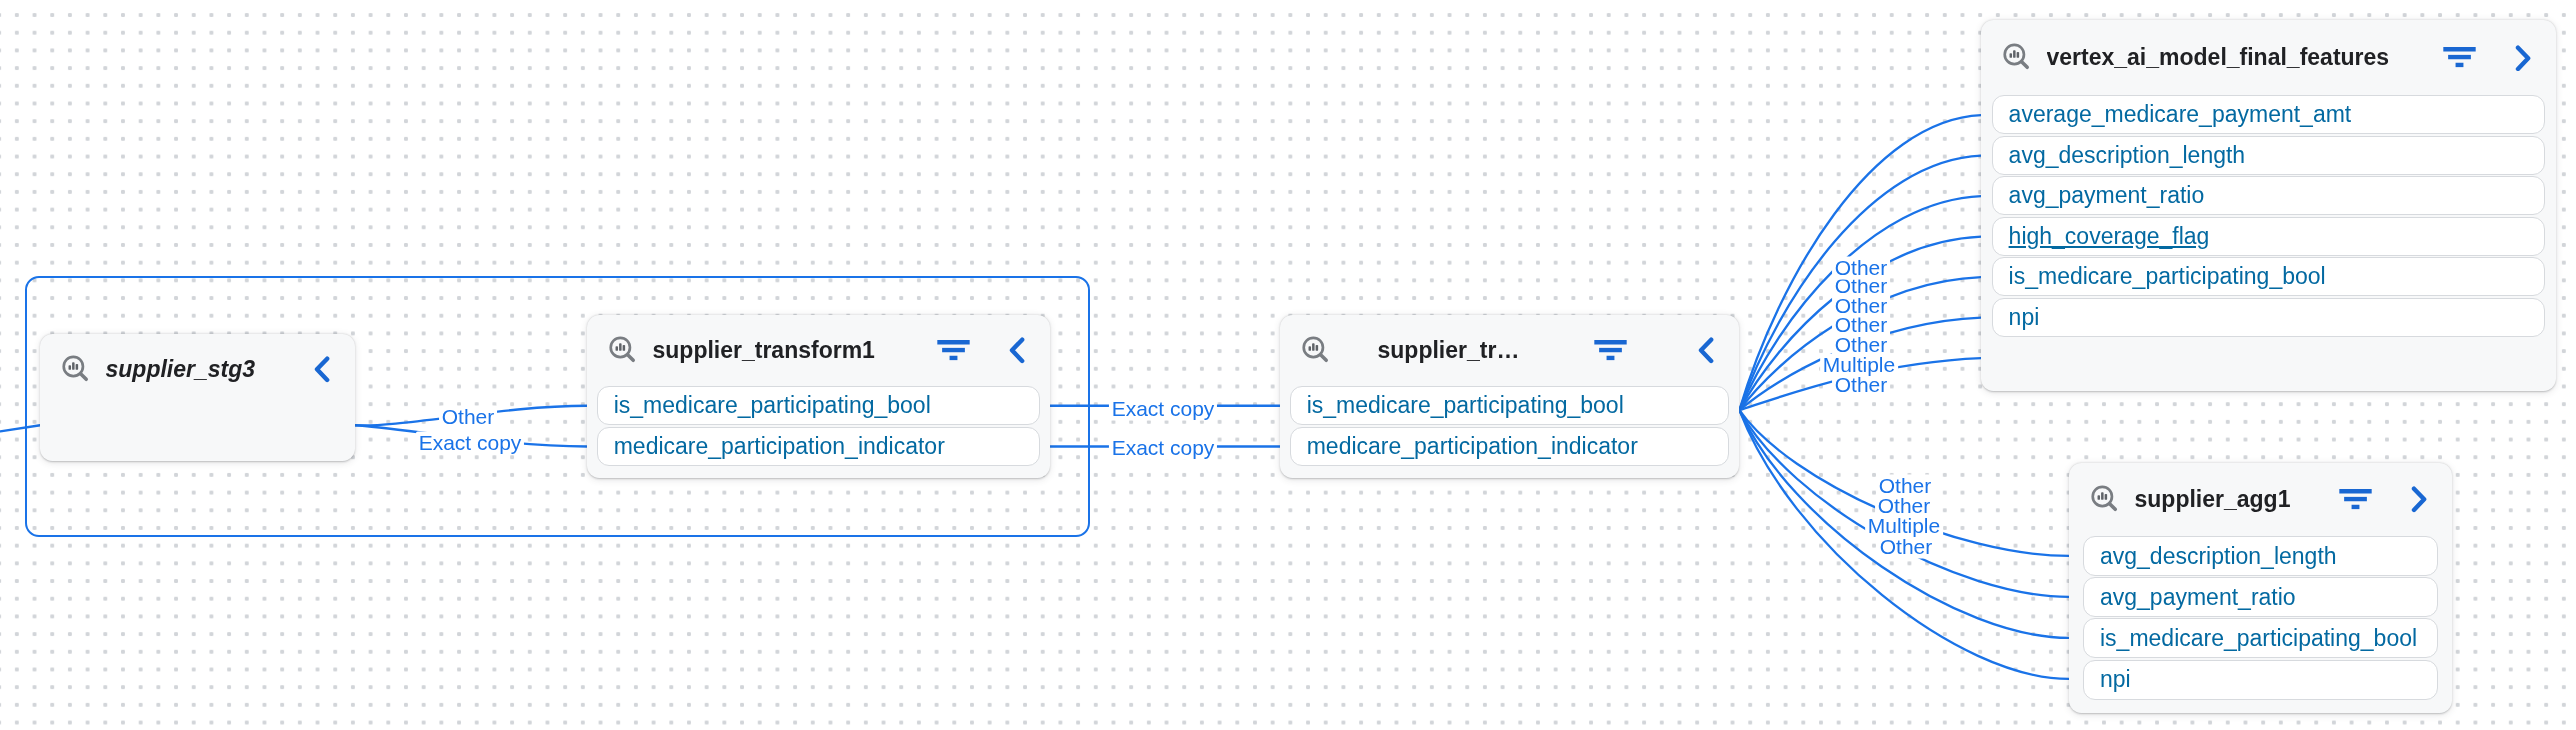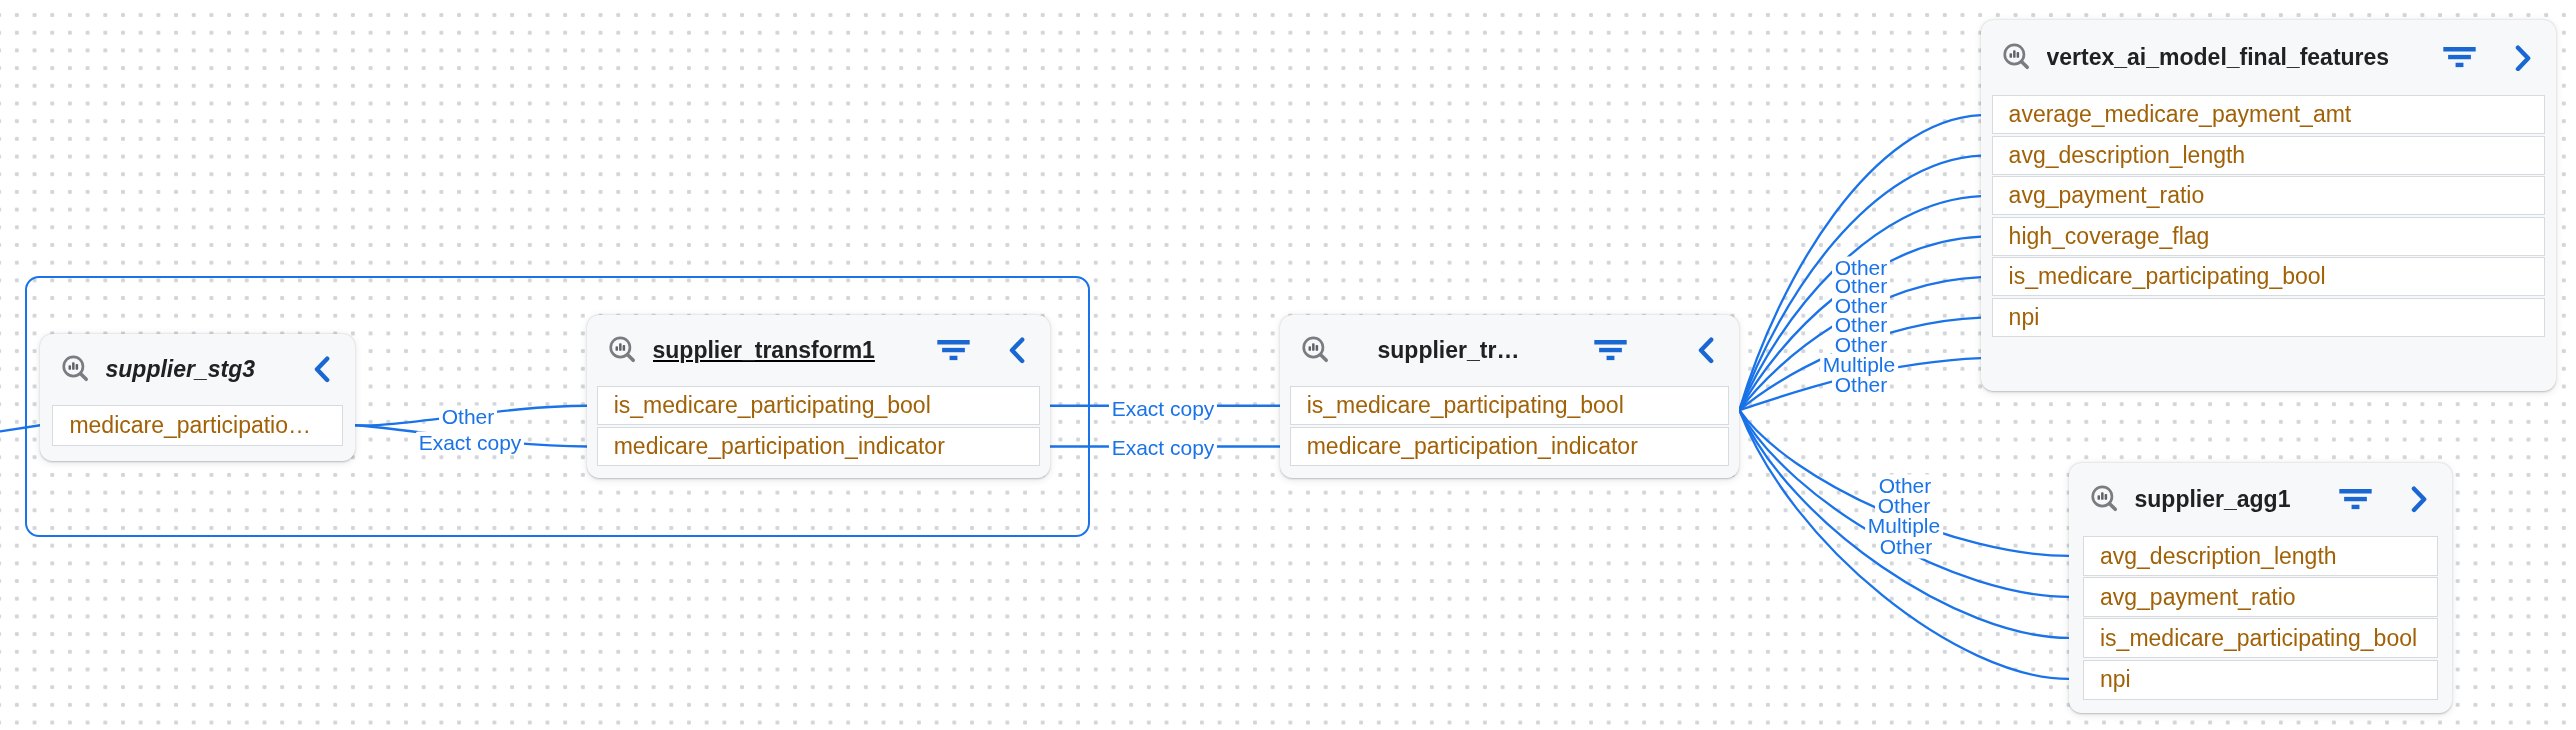--- a/index.html
+++ b/index.html
@@ -25,23 +25,23 @@
   .nicon{flex:0 0 auto; display:flex; margin-right:14px;}
   .ntitle{
     font-size:23px; font-weight:700; color:#202124; white-space:nowrap;
     overflow:hidden; text-overflow:ellipsis;
   }
   .spacer{flex:1 1 auto;}
   .ficon{flex:0 0 auto; display:flex; margin-right:37px;}
   .chev{flex:0 0 auto; display:flex;}
   .nfields{display:flex; flex-direction:column; padding:0; box-sizing:border-box;}
   .frow{
-    background:#ffffff; border:1.4px solid #d7dade; border-radius:0;
+    background:#ffffff; border:1.4px solid #d7dade; border-radius:12px;
     display:flex; align-items:center; box-sizing:border-box;
-    font-size:23px; color:#a16207; padding:0 12.4px 0 16px; white-space:nowrap; overflow:hidden;
+    font-size:23px; color:#0369a1; padding:0 12.4px 0 16px; white-space:nowrap; overflow:hidden;
   }
   .elabel{
     position:absolute; transform:translate(-50%,-50%); background:#ffffff;
     color:#1a73e8; font-size:21px; line-height:1.1; padding:0 2.7px;
     white-space:nowrap; border-radius:1.8px;
   }
 </style>
 </head>
 <body>
 
@@ -92,26 +92,23 @@
   </svg>
         </span>
         <span class="ntitle">supplier_stg3</span>
         <span class="spacer"></span>
         <span class="chev">
           <svg width="18.6" height="26.6" viewBox="0 0 21 30" style="cursor:pointer">
     <path d="M16 3 L4.5 15 L16 27" fill="none" stroke="#1967d2" stroke-width="5" stroke-linecap="round" stroke-linejoin="round"></path>
   </svg>
         </span>
       </div>
-      <div class="nfields" style="padding: 0px 12.4px; gap: 1.8px;">
-        <div class="frow" style="height: 41px; flex: 0 0 41px;">medicare_participatio…</div>
-      </div>
     </div>
     <div class="node" style="left: 587px; top: 315px; width: 463px; height: 163px;">
-      <div class="nheader" style="height: 71px; text-decoration: underline;">
+      <div class="nheader" style="height: 71px;">
         <span class="nicon">
           <svg width="32" height="32" viewBox="0 0 36 36">
     <circle cx="15" cy="14" r="10.8" fill="none" stroke="#797d82" stroke-width="3"></circle>
     <line x1="23.2" y1="22.2" x2="29.5" y2="28.5" stroke="#797d82" stroke-width="4" stroke-linecap="round"></line>
     <rect x="9.6" y="12.6" width="2.8" height="5.2" rx="1" fill="#5f6368"></rect>
     <rect x="13.6" y="9.2" width="2.8" height="8.6" rx="1" fill="#5f6368"></rect>
     <rect x="17.6" y="11.2" width="2.8" height="6.6" rx="1" fill="#5f6368"></rect>
   </svg>
         </span>
         <span class="ntitle">supplier_transform1</span>
@@ -188,21 +185,21 @@
         <span class="chev">
           <svg width="18.6" height="26.6" viewBox="0 0 21 30" style="cursor:pointer">
     <path d="M4.5 3 L16 15 L4.5 27" fill="none" stroke="#1967d2" stroke-width="5" stroke-linecap="round" stroke-linejoin="round"></path>
   </svg>
         </span>
       </div>
       <div class="nfields" style="padding: 0px 10.6px; gap: 1.5px;">
         <div class="frow" style="height: 39px; flex: 0 0 39px;">average_medicare_payment_amt</div>
         <div class="frow" style="height: 39px; flex: 0 0 39px;">avg_description_length</div>
         <div class="frow" style="height: 39px; flex: 0 0 39px;">avg_payment_ratio</div>
-        <div class="frow" style="height: 39px; flex: 0 0 39px;">high_coverage_flag</div>
+        <div class="frow" style="height: 39px; flex: 0 0 39px; text-decoration: underline;">high_coverage_flag</div>
         <div class="frow" style="height: 39px; flex: 0 0 39px;">is_medicare_participating_bool</div>
         <div class="frow" style="height: 39px; flex: 0 0 39px;">npi</div>
       </div>
     </div>
     <div class="node" style="left: 2069px; top: 463px; width: 383px; height: 250px;">
       <div class="nheader" style="height: 73px;">
         <span class="nicon">
           <svg width="32" height="32" viewBox="0 0 36 36">
     <circle cx="15" cy="14" r="10.8" fill="none" stroke="#797d82" stroke-width="3"></circle>
     <line x1="23.2" y1="22.2" x2="29.5" y2="28.5" stroke="#797d82" stroke-width="4" stroke-linecap="round"></line>

